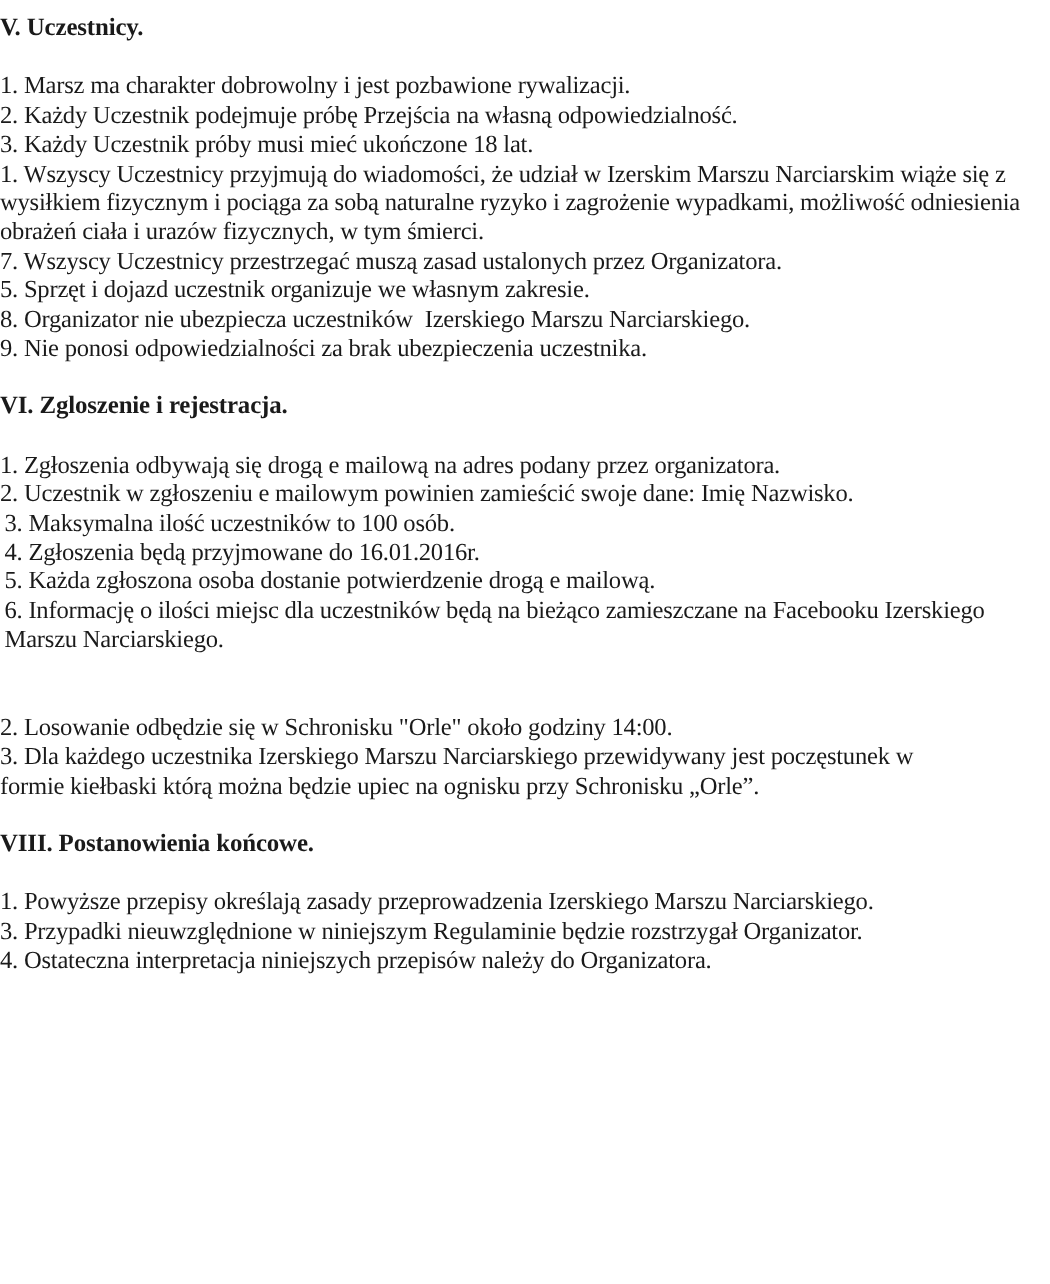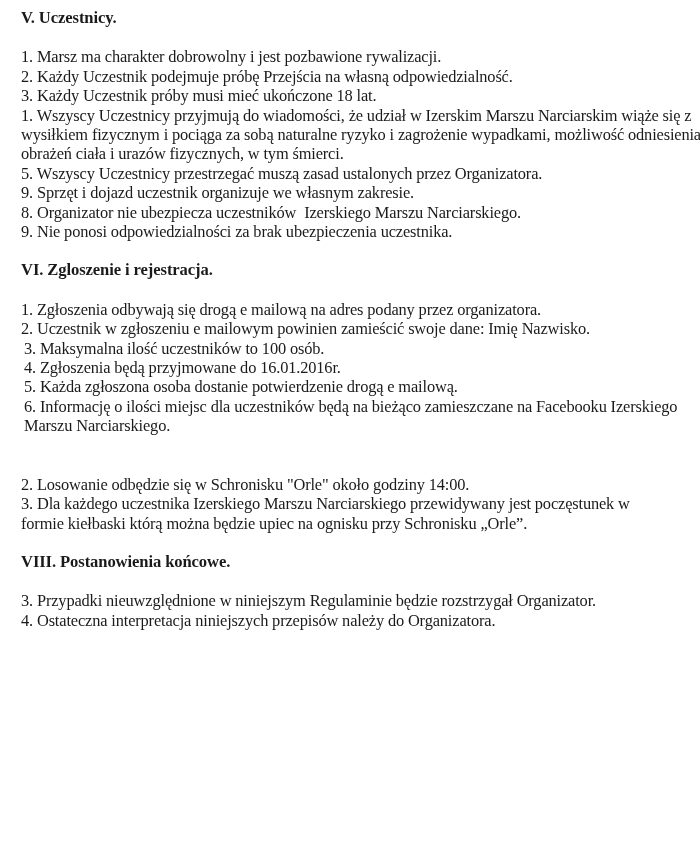--- a/index.html
+++ b/index.html
@@ -10,21 +10,21 @@
     body {
       width: 700px;
       height: 856px;
       overflow: hidden;
       color: #1a1a1a;
       font-family: "Liberation Serif", serif;
       font-size: 16.4px;
       line-height: 19.4px;
     }
     .doc {
-      padding: 5px 0 0 21px;
+      padding: 5px 0 0 0;
     }
     .section-title {
       font-weight: bold;
       font-size: 16.6px;
       margin: 0;
       height: 19.4px;
       letter-spacing: -0.1px;
     }
     .section-gap-after-title {
       height: 20px;
@@ -47,22 +47,22 @@
 
 <div class="doc">
 
   <div class="section sec-v">
     <h2 class="section-title">V. Uczestnicy.</h2>
     <div class="section-gap-after-title"></div>
     <p class="item">1. Marsz ma charakter dobrowolny i jest pozbawione rywalizacji.</p>
     <p class="item">2. Każdy Uczestnik podejmuje próbę Przejścia na własną odpowiedzialność.</p>
     <p class="item">3. Każdy Uczestnik próby musi mieć ukończone 18 lat.</p>
     <p class="item" style="width:684px">1. Wszyscy Uczestnicy przyjmują do wiadomości, że udział w Izerskim Marszu Narciarskim wiąże się z wysiłkiem fizycznym i pociąga za sobą naturalne ryzyko i zagrożenie wypadkami, możliwość odniesienia obrażeń ciała i urazów fizycznych, w tym śmierci.</p>
-    <p class="item">5. Wszyscy Uczestnicy przestrzegać muszą zasad ustalonych przez Organizatora.</p>
-    <p class="item">9. Sprzęt i dojazd uczestnik organizuje we własnym zakresie.</p>
+    <p class="item">7. Wszyscy Uczestnicy przestrzegać muszą zasad ustalonych przez Organizatora.</p>
+    <p class="item">5. Sprzęt i dojazd uczestnik organizuje we własnym zakresie.</p>
     <p class="item">8. Organizator nie ubezpiecza uczestników  Izerskiego Marszu Narciarskiego.</p>
     <p class="item">9. Nie ponosi odpowiedzialności za brak ubezpieczenia uczestnika.</p>
     <div class="section-gap-after-list"></div>
   </div>
 
   <div class="section">
     <h2 class="section-title">VI. Zgloszenie i rejestracja.</h2>
     <div class="section-gap-after-title"></div>
     <p class="item">1. Zgłoszenia odbywają się drogą e mailową na adres podany przez organizatora.</p>
     <p class="item">2. Uczestnik w zgłoszeniu e mailowym powinien zamieścić swoje dane: Imię Nazwisko.</p>
@@ -76,17 +76,18 @@
   <div class="section">
     <div class="section-gap-after-title"></div>
     <p class="item">2. Losowanie odbędzie się w Schronisku "Orle" około godziny 14:00.</p>
     <p class="item" style="width:640px">3. Dla każdego uczestnika Izerskiego Marszu Narciarskiego przewidywany jest poczęstunek w formie kiełbaski którą można będzie upiec na ognisku przy Schronisku „Orle”.</p>
     <div class="section-gap-after-list"></div>
   </div>
 
   <div class="section">
     <h2 class="section-title">VIII. Postanowienia końcowe.</h2>
     <div class="section-gap-after-title"></div>
+    <p class="item">1. Powyższe przepisy określają zasady przeprowadzenia Izerskiego Marszu Narciarskiego.</p>
     <p class="item">3. Przypadki nieuwzględnione w niniejszym Regulaminie będzie rozstrzygał Organizator.</p>
     <p class="item">4. Ostateczna interpretacja niniejszych przepisów należy do Organizatora.</p>
   </div>
 
 </div>
 
 </body></html>

